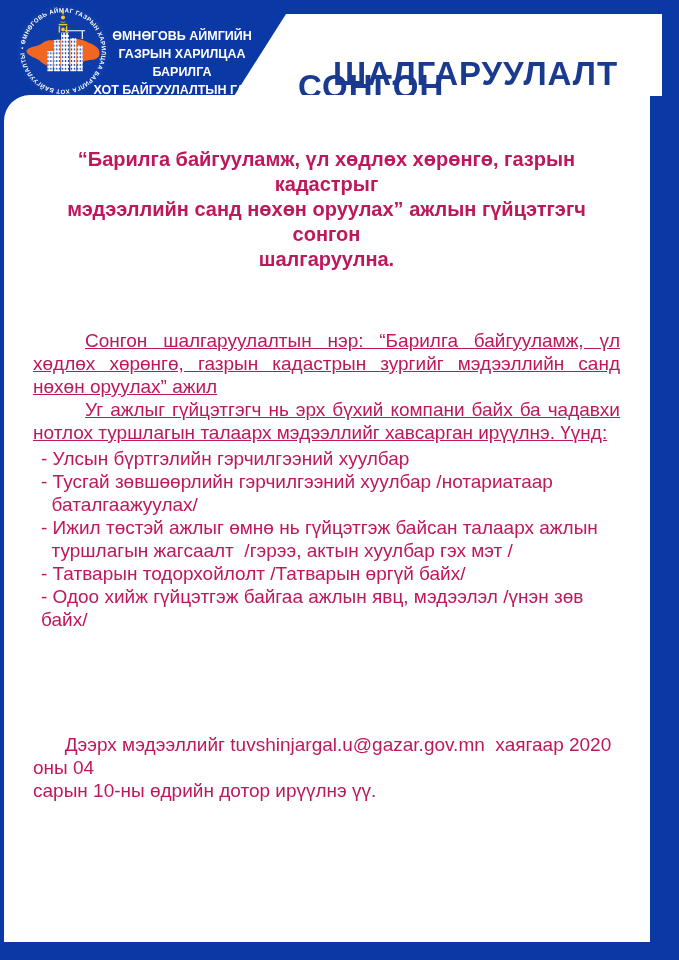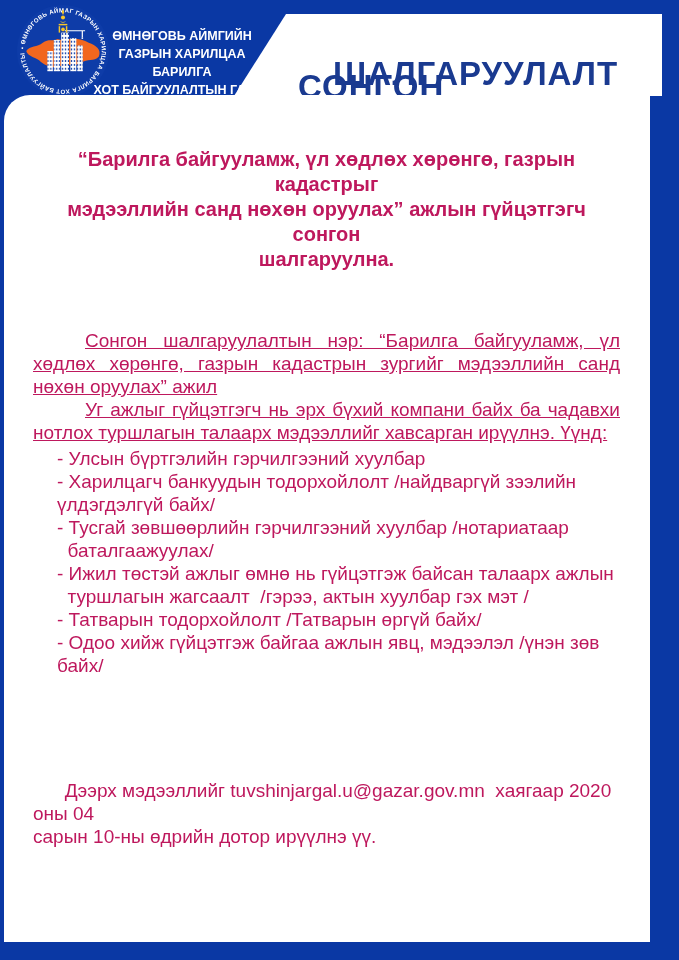--- a/index.html
+++ b/index.html
@@ -30,21 +30,21 @@
     background:#ffffff; border-top-left-radius:26px;
     box-sizing:border-box; padding:0 30px 0 29px;
     color:#be185d; font-size:19px; line-height:23px;
   }
   .notice-heading{
     margin:52px 8px 0 8px; text-align:center; font-weight:bold;
     font-size:20px; line-height:25px; white-space:pre-line;
   }
   .paras{margin-top:57px;text-decoration:underline;}
   .paras p{margin:0; text-align:justify; text-indent:52px;}
-  .bullets{margin:3px 0 0 24px;}
+  .bullets{margin:3px 0 0 8px;}
   .bullet{white-space:pre-wrap;}
   .deadline{margin-top:79px; white-space:pre-wrap;}
 </style>
 </head>
 <body>
 
 <div class="page">
 
   <svg class="emblem" viewBox="0 0 100 100" xmlns="http://www.w3.org/2000/svg">
     <defs>
@@ -94,22 +94,20 @@
 мэдээллийн санд нөхөн оруулах” ажлын гүйцэтгэгч сонгон
 шалгаруулна.</div>
 
     <div class="paras">
       <p>Сонгон шалгаруулалтын нэр: “Барилга байгууламж, үл хөдлөх хөрөнгө, газрын кадастрын зургийг мэдээллийн санд нөхөн оруулах” ажил</p>
       <p>Уг ажлыг гүйцэтгэгч нь эрх бүхий компани байх ба чадавхи нотлох туршлагын талаарх мэдээллийг хавсарган ирүүлнэ. Үүнд:</p>
     </div>
 
     <div class="bullets">
       <div class="bullet">- Улсын бүртгэлийн гэрчилгээний хуулбар</div>
-      <div class="bullet">- Харилцагч банкуудын тодорхойлолт /найдваргүй зээлийн
-үлдэгдэлгүй байх/</div>
       <div class="bullet">- Тусгай зөвшөөрлийн гэрчилгээний хуулбар /нотариатаар
   баталгаажуулах/</div>
       <div class="bullet">- Ижил төстэй ажлыг өмнө нь гүйцэтгэж байсан талаарх ажлын
   туршлагын жагсаалт  /гэрээ, актын хуулбар гэх мэт /</div>
       <div class="bullet">- Татварын тодорхойлолт /Татварын өргүй байх/</div>
       <div class="bullet">- Одоо хийж гүйцэтгэж байгаа ажлын явц, мэдээлэл /үнэн зөв байх/</div>
     </div>
 
     <div class="deadline">
       <span>Дээрх мэдээллийг </span><span>tuvshinjargal.u@gazar.gov.mn</span><span>  хаягаар 2020 оны 04

